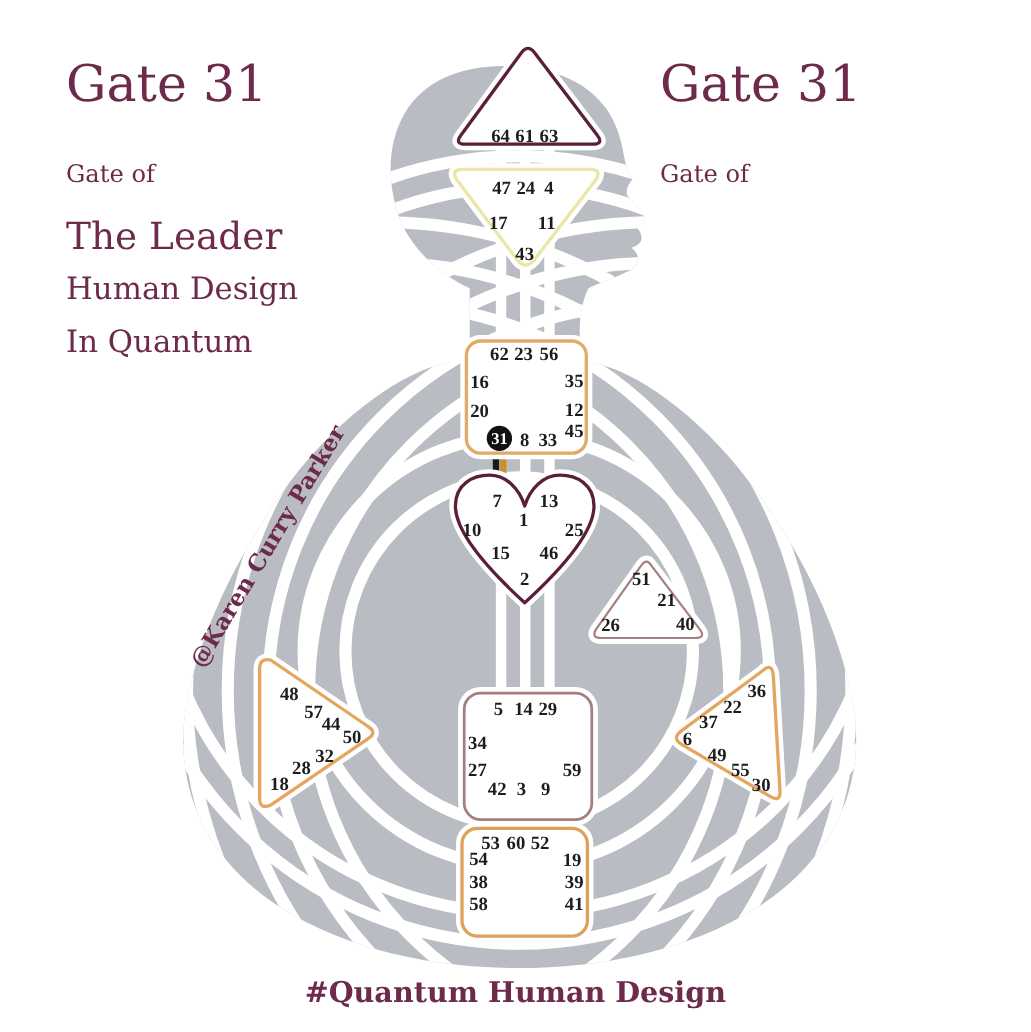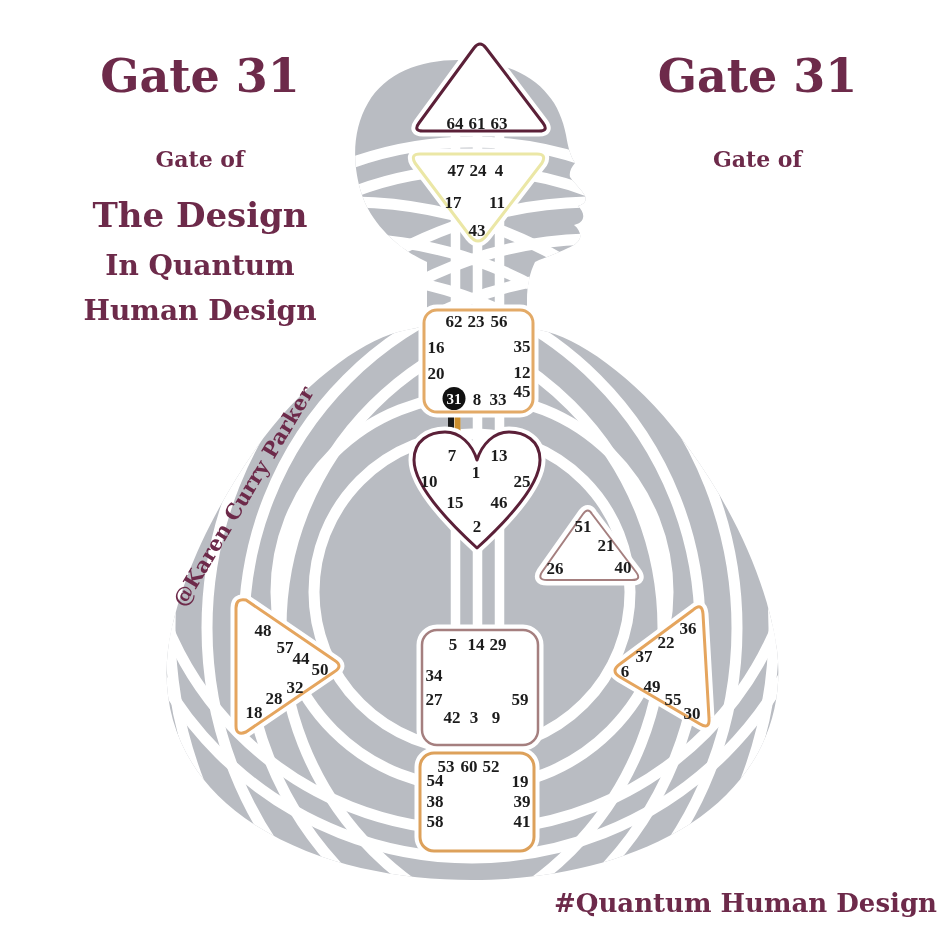--- a/index.html
+++ b/index.html
@@ -1,31 +1,31 @@
 <!DOCTYPE html>
 <html><head>
 <meta charset="utf-8">
 <style>
   html,body{margin:0;padding:0;background:#fff;}
   #stage{position:relative;width:937px;height:938px;background:#ffffff;overflow:hidden;
          font-family:"DejaVu Serif",serif;}
   
-  .title-block{position:absolute;text-align:center;color:#6d2a4a;font-weight:bold;padding-top:10px;}
+  .title-block{position:absolute;text-align:left;color:#6d2a4a;font-weight:normal;padding-top:10px;}
   #left-block{left:60px;top:40px;width:280px;}
   #right-block{left:600px;top:40px;width:315px;}
   .t-title{font-size:46px;line-height:52px;}
   .t-line-lg{font-size:22px;line-height:46px;margin-top:34px;}
   .t-line-md{font-size:34px;line-height:46px;}
   .t-line-sm{font-size:28px;line-height:40px;}
   #left-block .t-line-md{margin-top:10px;}
   #left-block .ql1{margin-top:8px;}
   #left-block .ql2{margin-top:5px;}
   #right-block .t-line-md{margin-top:12px;}
   #right-block .ql1{margin-top:10px;}
-  #hashtag{position:absolute;left:0;top:888px;width:100%;text-align:right;
+  #hashtag{position:absolute;left:0;top:888px;width:100%;text-align:center;
            color:#6d2a4a;font-weight:bold;font-size:26px;}
   #watermark{position:absolute;left:178px;top:592px;color:#6d2a4a;font-weight:bold;
              font-size:21px;white-space:nowrap;transform:rotate(-59deg);transform-origin:0 50%;}
   
   svg{position:absolute;left:0;top:0;}
   .body-fill{fill:#b9bcc2;}
   .ch{stroke:#ffffff;fill:none;}
   .halo{fill:#ffffff;stroke:#ffffff;stroke-width:11;stroke-linejoin:round;}
   .cshape{fill:#ffffff;stroke-width:3;stroke-linejoin:round;}
   .st-head{stroke:#5b2038;}
@@ -216,23 +216,23 @@
       <text class="num" x="435" y="807">38</text>
       <text class="num" x="522" y="807">39</text>
       <text class="num" x="435" y="827">58</text>
       <text class="num" x="522" y="827">41</text>
     </g>
   </svg>
 
   <div id="left-block" class="title-block">
     <div class="t-title">Gate 31</div>
     <div class="t-line-lg">Gate of</div>
-    <div class="t-line-md">The Design</div>
+    <div class="t-line-md">The Leader</div>
+    <div class="t-line-sm ql2">Human Design</div>
     <div class="t-line-sm ql1">In Quantum</div>
-    <div class="t-line-sm ql2">Human Design</div>
   </div>
 
   <div id="right-block" class="title-block">
     <div class="t-title">Gate 31</div>
     <div class="t-line-lg">Gate of</div>
   </div>
 
   <div id="watermark">@Karen Curry Parker</div>
 
   <div id="hashtag">#Quantum Human Design</div>

